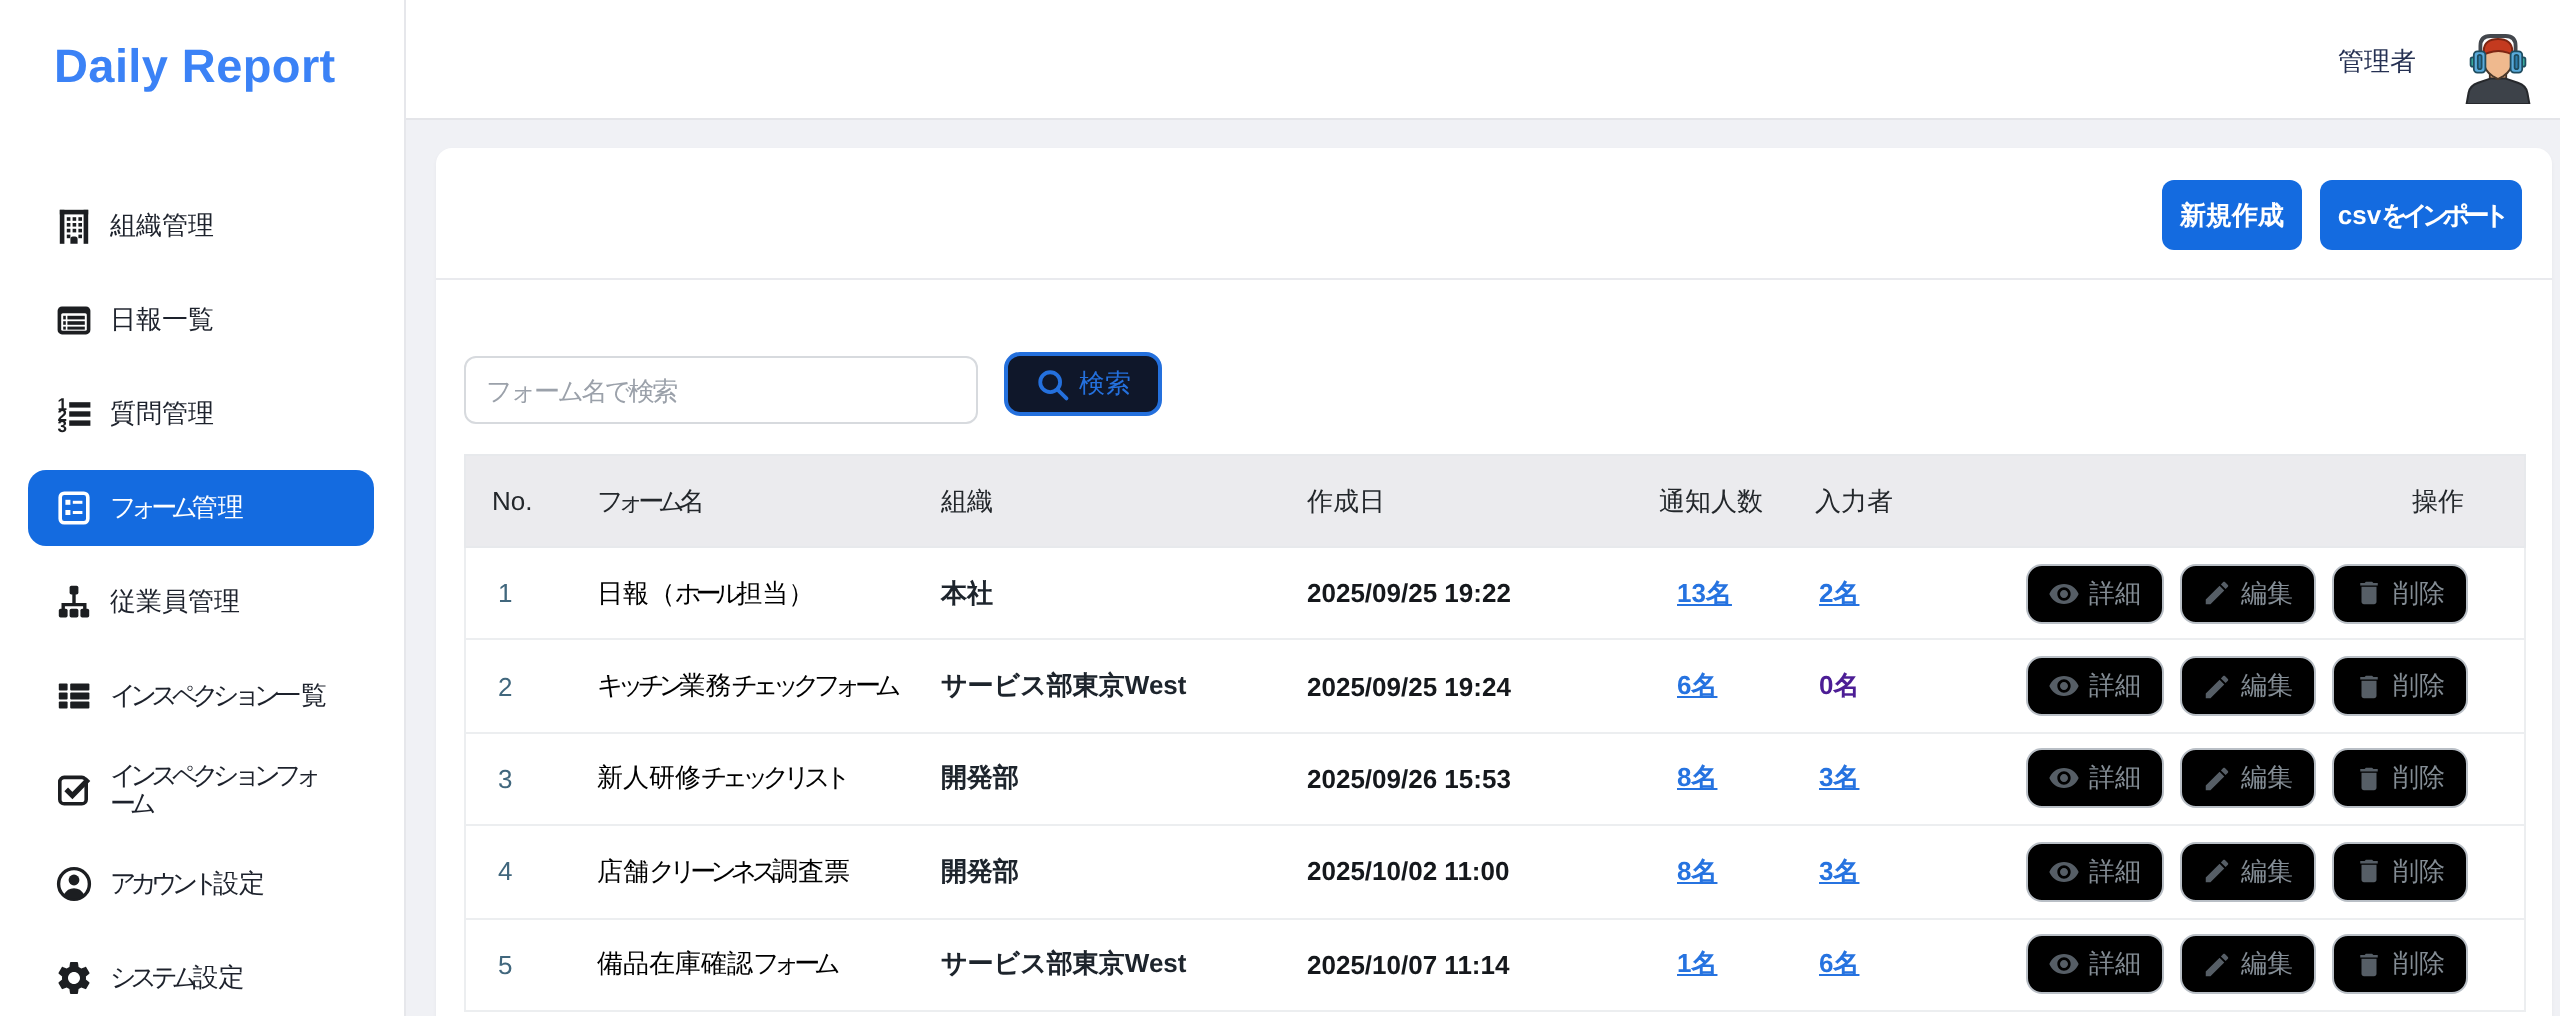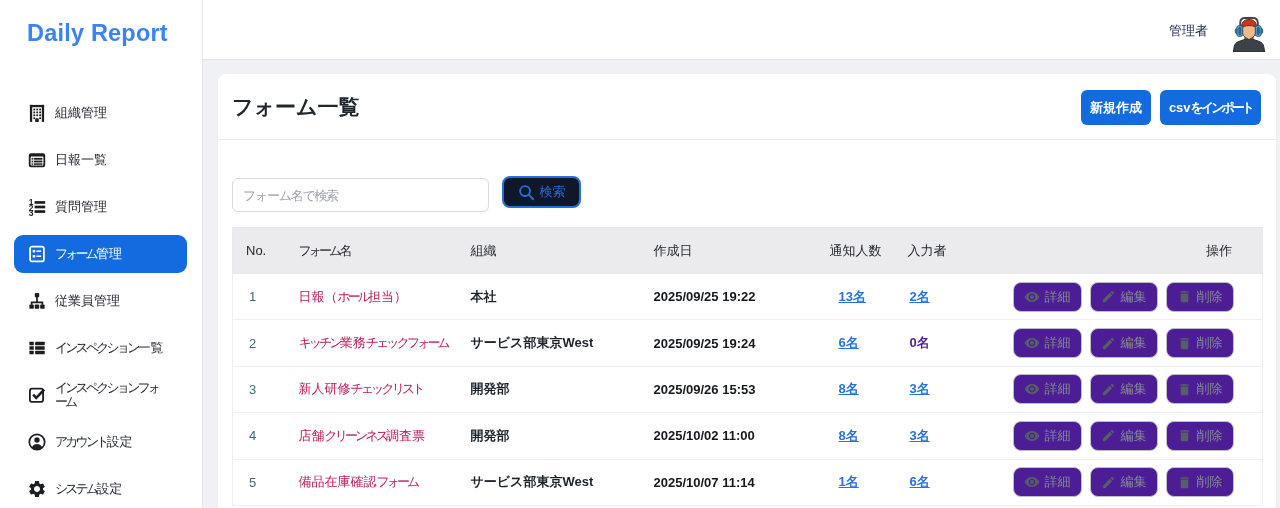--- a/index.html
+++ b/index.html
@@ -56,41 +56,40 @@
   table.list td:last-child { border-right:1px solid #eceef0; }
   .c1 { width:52px; padding-left:13px; }
   .c2 { width:172px; padding-left:14px; }
   .c3 { width:183px; padding-left:14px; }
   .c4 { width:176px; padding-left:14px; }
   .c5 { width:78px;  padding-left:14px; }
   .c6 { width:105px; padding-left:14px; }
   .c7 { width:264px; }
   table.list th.c7 { text-align:right; padding-right:30px; }
   td.c1 { padding-left:16px; color:#41677d; }
-  td.c2 { color:#be185d; }
+  td.c2 { color:#000000; }
   td.c3 { color:#1d242c; font-weight:600; }
   td.c4 { color:#15181c; font-weight:700; }
   td.c5 { padding-left:23px; }
   td.c6 { padding-left:16px;margin-top:24px; }
   td.c7 { padding-left:14px; }
   a.lnk { color:#2673e0; font-weight:700; text-decoration:underline; }
   .zero { color:#4c1d95; font-weight:700; }
   .act { display:flex; align-items:center; gap:8px; }
-  .abtn { height:30px; background:#4c1d95; border:1px solid #b9bfc6; border-radius:8px;
+  .abtn { height:30px; background:#000000; border:1px solid #b9bfc6; border-radius:8px;
     color:#848d95; font-size:13px; display:inline-flex; align-items:center;
     justify-content:center; gap:5px; padding:0 10px;
     font-family:"Liberation Sans", sans-serif; }
 </style>
 </head>
 <body>
 
 <div class="main">
   <div class="card">
     <div class="cardhead">
-      <div class="title">フォーム一覧</div>
       <button class="btn-blue btn-new">新規作成</button>
       <button class="btn-blue btn-csv">csv<span class="kn">をインポート</span></button>
     </div>
     <input class="search-input" placeholder="フォーム名で検索" style="">
     <button class="btn-search">
       <svg width="17" height="17" viewBox="0 0 24 24" fill="none" stroke="#2470dd" stroke-width="2.7">
           <circle cx="10" cy="10" r="7"></circle>
           <line x1="15.2" y1="15.2" x2="21.5" y2="21.5" stroke-linecap="round"></line>
         </svg>
       検索</button>

